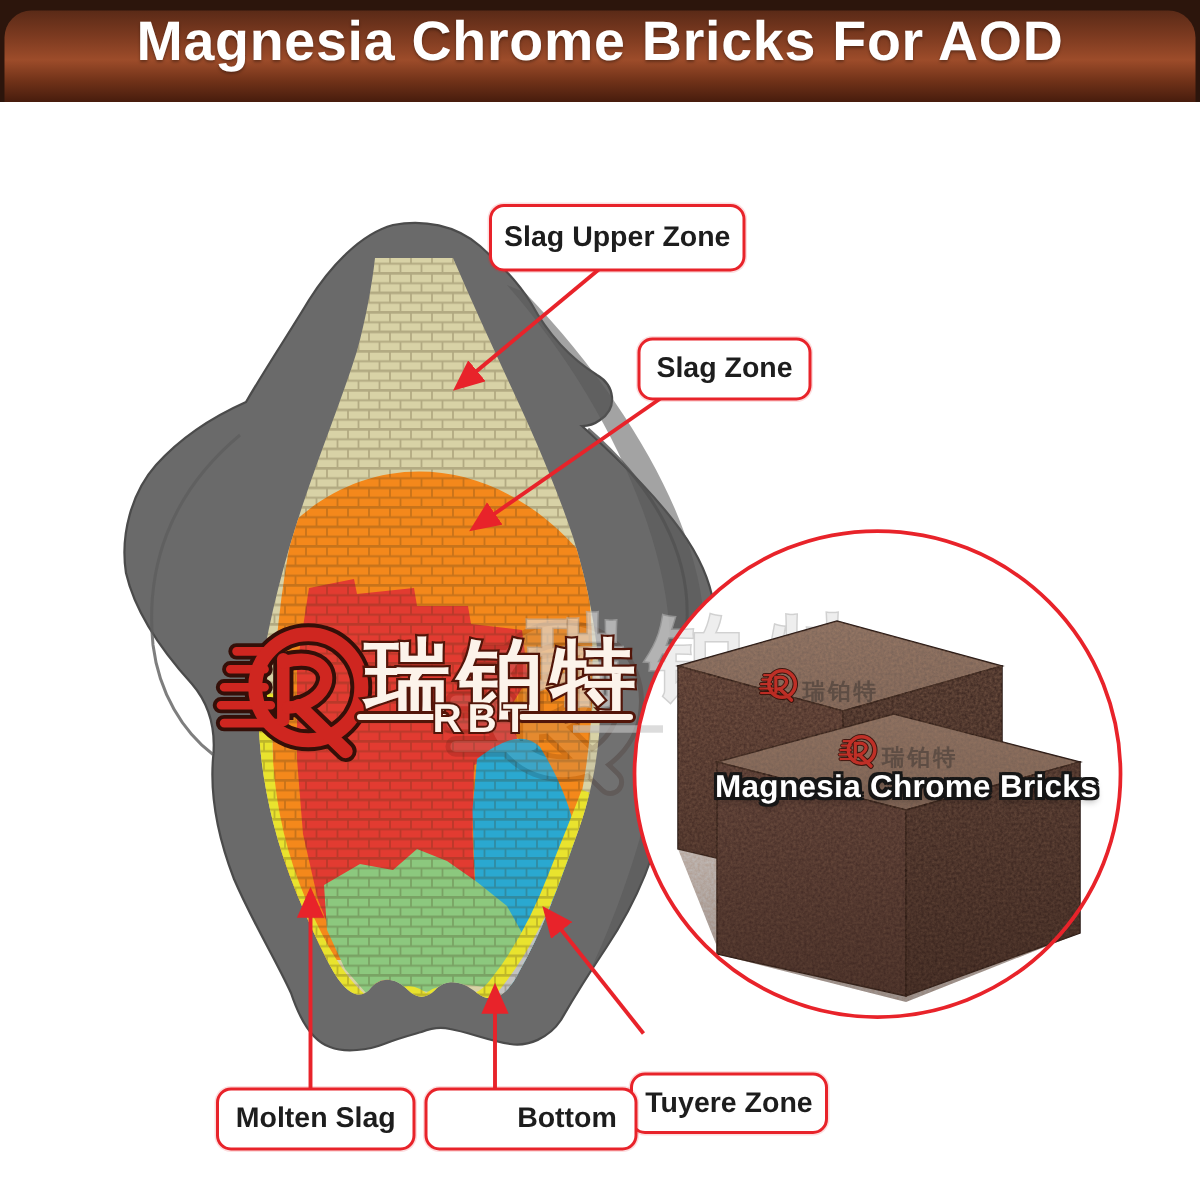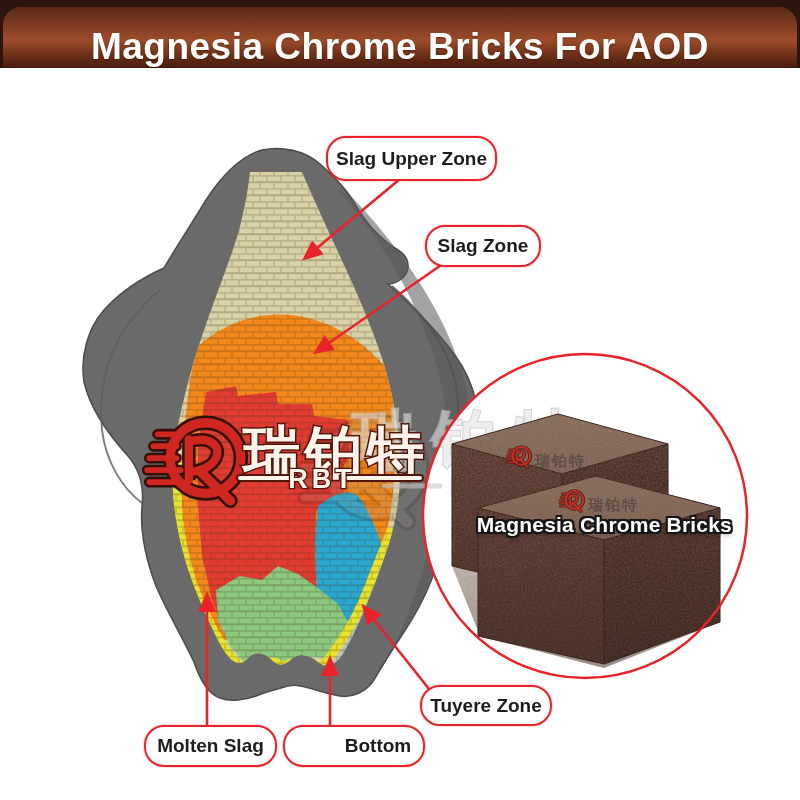--- a/index.html
+++ b/index.html
@@ -3,34 +3,34 @@
 <meta charset="utf-8">
 <style>
   html,body{margin:0;padding:0;background:#ffffff;}
   body{width:800px;height:800px;position:relative;overflow:hidden;
        font-family:"Liberation Sans",sans-serif;}
   
   .header{position:absolute;left:0;top:0;width:800px;height:68px;background:#2c150c;}
   .header-inner{position:absolute;left:3px;right:3px;top:7px;bottom:0;
     border-radius:18px 18px 0 0;
     background:linear-gradient(180deg,#58291786 0%,#5a2a17 0%,#7c3a20 28%,#9d4c2a 54%,#6f3118 78%,#471c0d 100%);
-    display:flex;align-items:flex-end;justify-content:center;}
+    display:flex;align-items:flex-start;justify-content:center;}
   .header-title{color:#ffffff;font-size:37px;font-weight:bold;letter-spacing:.5px;
     text-shadow:0 1px 2px rgba(0,0,0,.35);}
   
   .stage{position:absolute;left:0;top:0;width:800px;height:800px;}
   svg{display:block;}
   
-  .callout{position:absolute;background:#ffffff;border:2px solid #e8232a;border-radius:20px;
+  .callout{position:absolute;background:#ffffff;border:2px solid #e8232a;border-radius:10px;
     display:flex;align-items:center;justify-content:center;
     font-size:19px;font-weight:600;color:#1d1d1d;white-space:nowrap;
     box-shadow:0 0 0 1px rgba(232,35,42,.15);}
   .co-slag-upper{left:326px;top:136px;width:167px;height:41px;}
   .co-slag{left:389px;top:225px;width:112px;height:38px;margin-left:36px;}
-  .co-tuyere{left:384px;top:685px;width:128px;height:37px;margin-left:36px;}
+  .co-tuyere{left:384px;top:715px;width:128px;height:37px;margin-left:36px;}
   .co-molten{left:144px;top:725px;width:129px;height:38px;}
   .co-bottom{left:283px;top:725px;width:90px;height:38px;padding-left:48px;}
   
   .inset-caption{position:absolute;left:450px;top:513px;width:282px;text-align:right;
     font-size:21px;font-weight:bold;color:#ffffff;letter-spacing:.2px;
     text-shadow:-2px -2px 0 #161616,2px -2px 0 #161616,-2px 2px 0 #161616,2px 2px 0 #161616,
       -2px 0 0 #161616,2px 0 0 #161616,0 -2px 0 #161616,0 2px 0 #161616,0 3px 5px rgba(0,0,0,.45);}
 </style>
 </head>
 <body>

